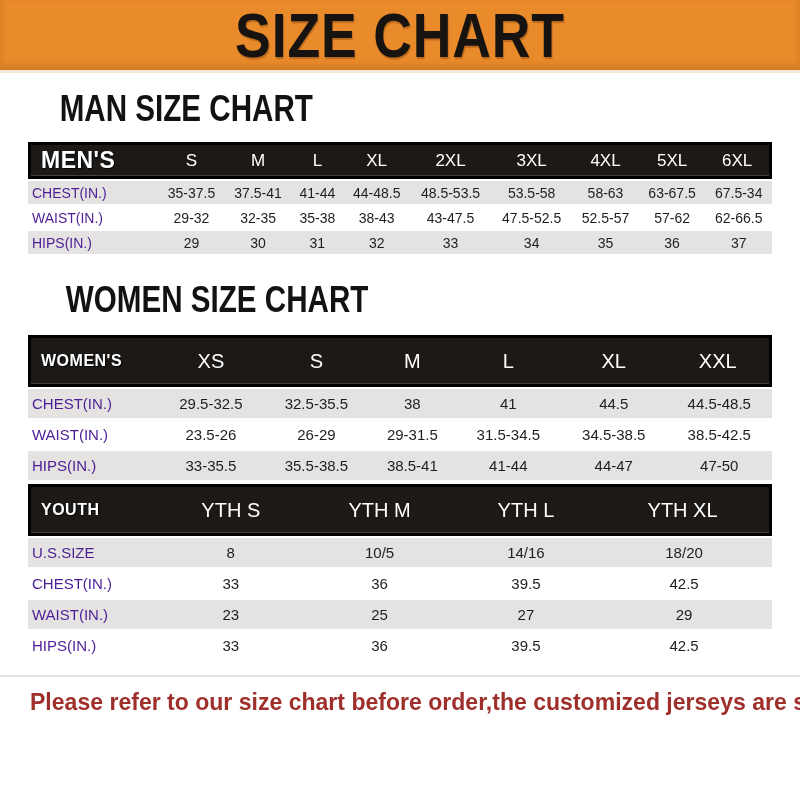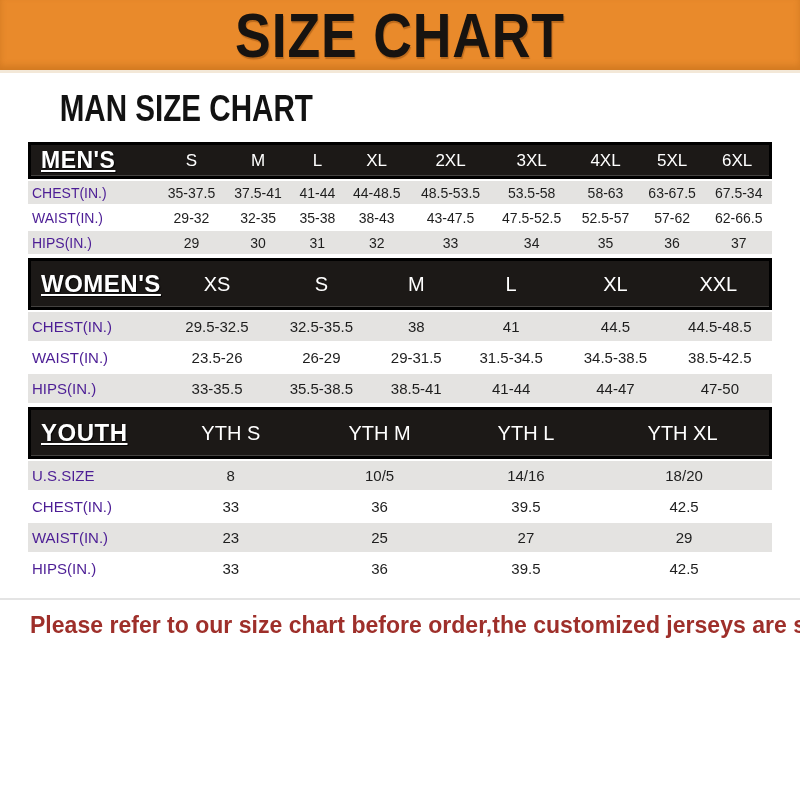--- a/index.html
+++ b/index.html
@@ -44,37 +44,36 @@
     border-top: 3px solid #000; border-bottom: 3px solid #000;
     text-align: center; white-space: nowrap; padding: 2px 4px;
     box-shadow: inset 0 -1px 0 rgba(255,255,255,.18);
   }
   .chart-table thead th:first-child { border-left: 3px solid #000; }
   .chart-table thead th:last-child  { border-right: 3px solid #000; }
   .chart-table thead th.corner {
     text-align: left; padding-left: 10px; font-weight: bold;
     letter-spacing: .5px; width: 17.5%;
     text-shadow: 1px 1px 1px rgba(0,0,0,.8);
-    text-decoration: underline;
   }
   .chart-table tbody tr:nth-child(odd) { background: #e4e3e1; }
   .chart-table tbody tr:nth-child(even) { background: #ffffff; }
   .chart-table tbody th {
     font-weight: normal; text-align: left; white-space: nowrap;
     color: #4c1d95; padding: 0 4px;
   }
   .chart-table tbody td {
     text-align: center; white-space: nowrap; color: #1e1e1e; padding: 0 3px;
   }
   .t-men thead th { height: 26px; font-size: 17px; }
   .t-men thead th.corner { font-size: 23px; }
   .t-men tbody tr { height: 23px; }
   .t-men tbody th, .t-men tbody td { font-size: 14px; }
   .t-women thead th, .t-youth thead th { height: 42px; font-size: 20px; }
-  .t-women thead th.corner, .t-youth thead th.corner { font-size: 24px; }
+  .t-women thead th.corner, .t-youth thead th.corner { font-size: 16px; }
   .t-women tbody tr, .t-youth tbody tr { height: 29px; }
   .t-women tbody th, .t-women tbody td,
   .t-youth tbody th, .t-youth tbody td { font-size: 15px; }
   
   .notice {
     margin-top: 13px; border-top: 2px solid #e4e4e4;
     padding: 9px 0 0 30px;
   }
   .notice p {
     margin: 0; font-size: 24px; font-weight: bold; color: #9E2F2A;
@@ -147,20 +146,23 @@
               <td>34</td>
               <td>35</td>
               <td>36</td>
               <td>37</td>
             </tr>
           </tbody>
         </table>
     </section>
 
     <section>
+      <h2 class="section-title st-women">
+        <span>WOMEN SIZE CHART</span>
+      </h2>
       <table class="chart-table t-women">
           <thead>
             <tr>
               <th class="corner">WOMEN'S</th>
               <th>XS</th>
               <th>S</th>
               <th>M</th>
               <th>L</th>
               <th>XL</th>
               <th>XXL</th>

